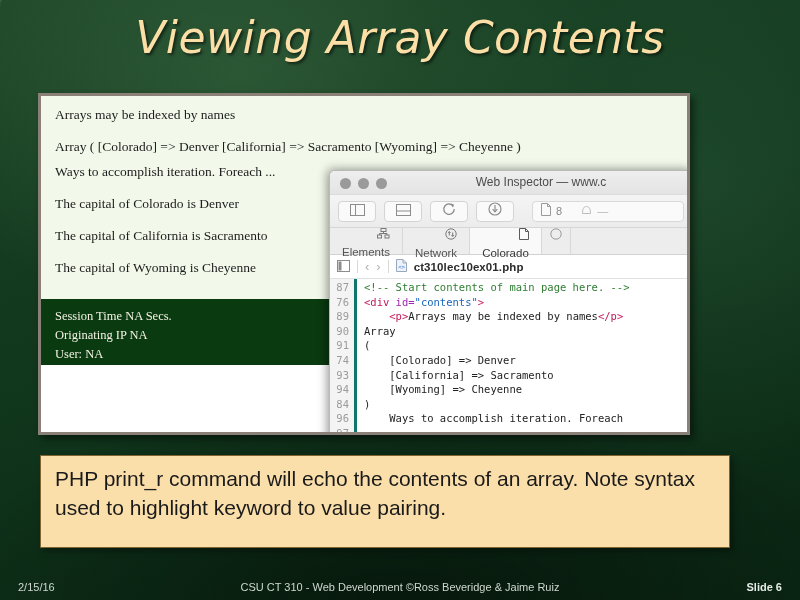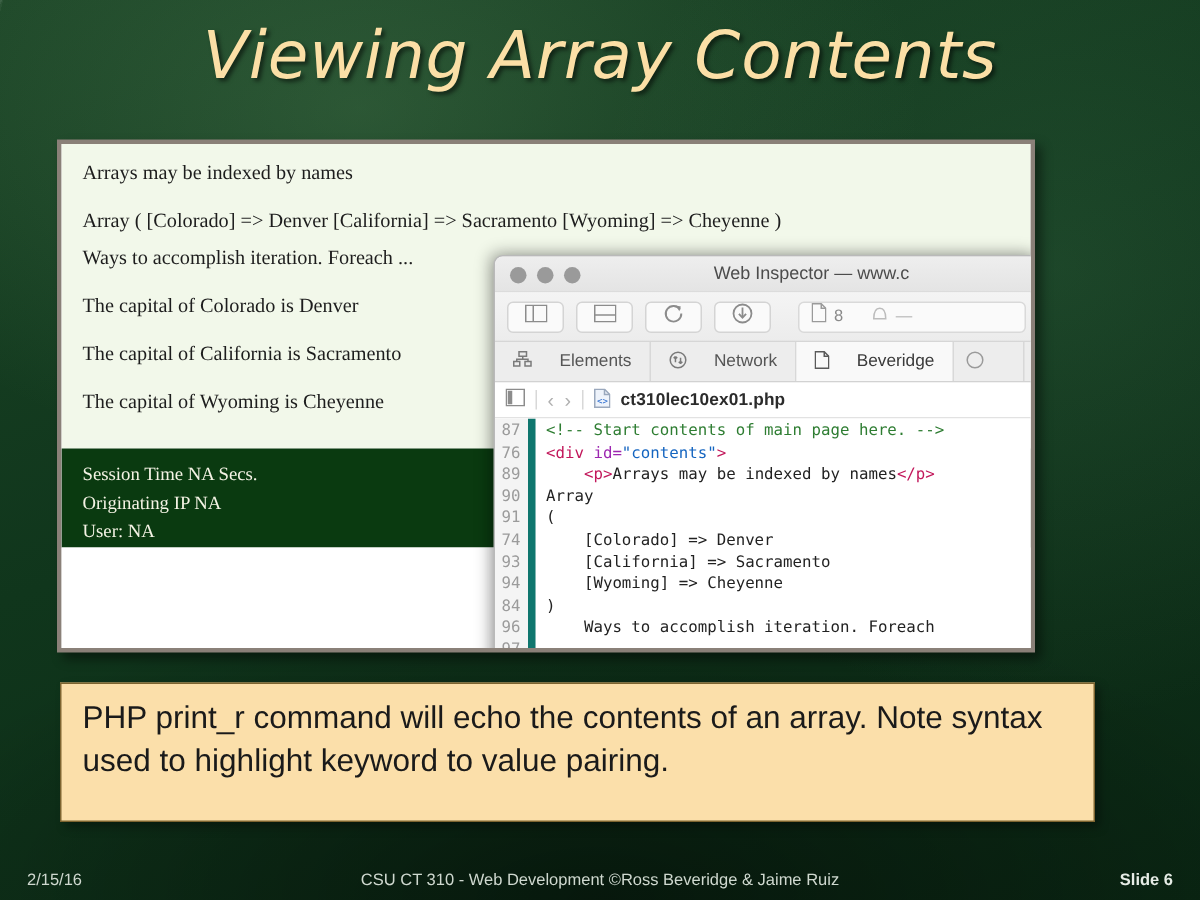--- a/index.html
+++ b/index.html
@@ -163,26 +163,27 @@
 
   
   #insp-tabs {
     height: 27px;
     background: #ededed;
     border-bottom: 1px solid #d2d2d2;
     display: flex;
     align-items: stretch;
   }
   .itab {
-    display: flex; align-items: center; gap: 18px;
+    display: flex; align-items: flex-end; gap: 5px;
     padding: 0 12px;
     font-size: 11.5px;
     color: #555;
     border-right: 1px solid #d8d8d8;
     white-space: nowrap;
+    flex-direction: column;
   }
   .itab.active { background: #f9f9f9; color: #3a3a3a; }
   .itab.partial { padding: 0 8px; overflow: hidden; }
 
   
   #insp-crumb {
     height: 24px;
     background: #ffffff;
     border-bottom: 1px solid #e2e2e2;
     display: flex; align-items: center;
@@ -202,21 +203,21 @@
     background: #ffffff;
     overflow: hidden;
     font-family: "DejaVu Sans Mono", monospace;
     font-size: 10.5px;
     line-height: 14.6px;
   }
   #gutter {
     position: absolute; left: 0; top: 0;
     width: 27px; height: 100%;
     background: #f4f4f4;
-    border-right: 5px solid #0f766e;
+    border-right: 3px solid #0f766e;
     text-align: right;
     padding: 1px 5px 0 0;
     color: #9b9b9b;
   }
   #codelines {
     position: absolute; left: 28px; top: 0;
     padding: 1px 0 0 6px;
     white-space: pre;
     color: #222;
   }
@@ -361,21 +362,21 @@
             </span>
             <span>Network</span>
           </div>
           <div class="itab active">
             <span>
               <svg width="10" height="12" viewBox="0 0 10 12">
                   <path d="M0.5 0.5 H6.5 L9.5 3.5 V11.5 H0.5 Z" fill="none" stroke="#5a5a5a"></path>
                   <path d="M6.5 0.5 V3.5 H9.5" fill="none" stroke="#5a5a5a"></path>
                 </svg>
             </span>
-            <span>Beveridge</span>
+            <span>Colorado</span>
           </div>
           <div class="itab partial">
             <span>
               <svg width="12" height="12" viewBox="0 0 12 12">
                   <circle cx="6" cy="6" r="5.2" fill="none" stroke="#9a9a9a"></circle>
                 </svg>
             </span>
             <span></span>
           </div>
         </div>

